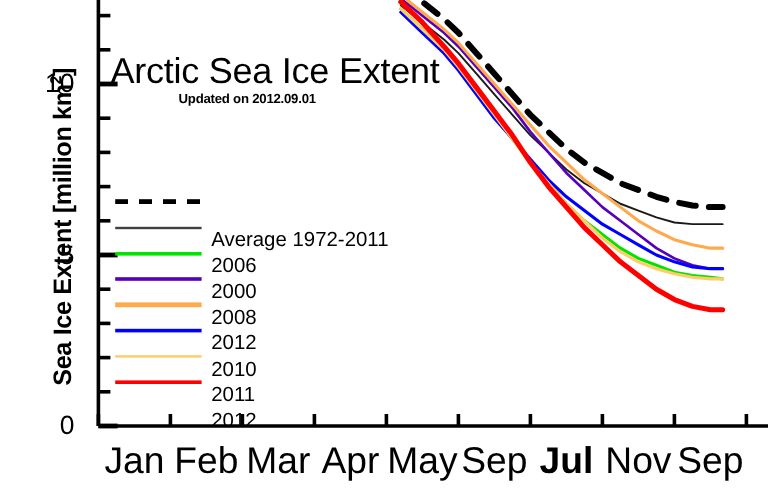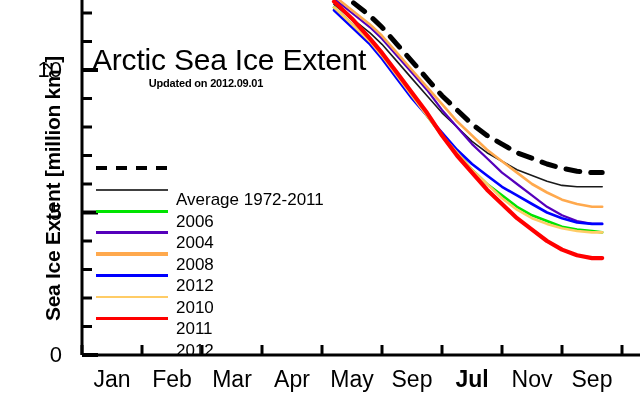--- a/index.html
+++ b/index.html
@@ -19,21 +19,21 @@
 
   
   .ytick-label{
     position:absolute; right:0; width:28px; text-align:right;
     font-size:22px; font-weight:400; line-height:1;
   }
   #ytick-labels{position:absolute; left:28px; top:0; width:34px; height:410px;}
 
   .xtick-label{
     position:absolute; top:368px; width:66px; text-align:center;
-    font-size:23px; font-weight:400; line-height:1;
+    font-size:31px; font-weight:400; line-height:1;
   }
 
   
   #plot{position:absolute; left:0; top:0;}
 
   
   #titleblock{position:absolute; left:92px; top:44px; width:350px;}
   #chart-title{font-size:30px; font-weight:400; letter-spacing:-0.2px; line-height:1.05;}
   #chart-subtitle{font-size:11px; font-weight:700; text-align:center;
                   width:228px; margin-top:1px; letter-spacing:-0.2px;}
@@ -124,21 +124,21 @@
       <div class="legend-row">
         <div class="legend-swatch" style="height: 4px; top: 8px; background: repeating-linear-gradient(to right, rgb(0, 0, 0) 0px, rgb(0, 0, 0) 11px, transparent 11px, transparent 20px);"></div>
         <div class="legend-text">Average 1972-2011</div>
       </div>
       <div class="legend-row">
         <div class="legend-swatch" style="height: 2px; top: 9px; background: rgb(64, 64, 64);"></div>
         <div class="legend-text">2006</div>
       </div>
       <div class="legend-row">
         <div class="legend-swatch" style="height: 3px; top: 8.5px; background: rgb(0, 228, 0);"></div>
-        <div class="legend-text">2004</div>
+        <div class="legend-text">2000</div>
       </div>
       <div class="legend-row">
         <div class="legend-swatch" style="height: 3px; top: 8.5px; background: rgb(85, 0, 187);"></div>
         <div class="legend-text">2008</div>
       </div>
       <div class="legend-row">
         <div class="legend-swatch" style="height: 4px; top: 8px; background: rgb(255, 169, 77);"></div>
         <div class="legend-text">2012</div>
       </div>
       <div class="legend-row">

